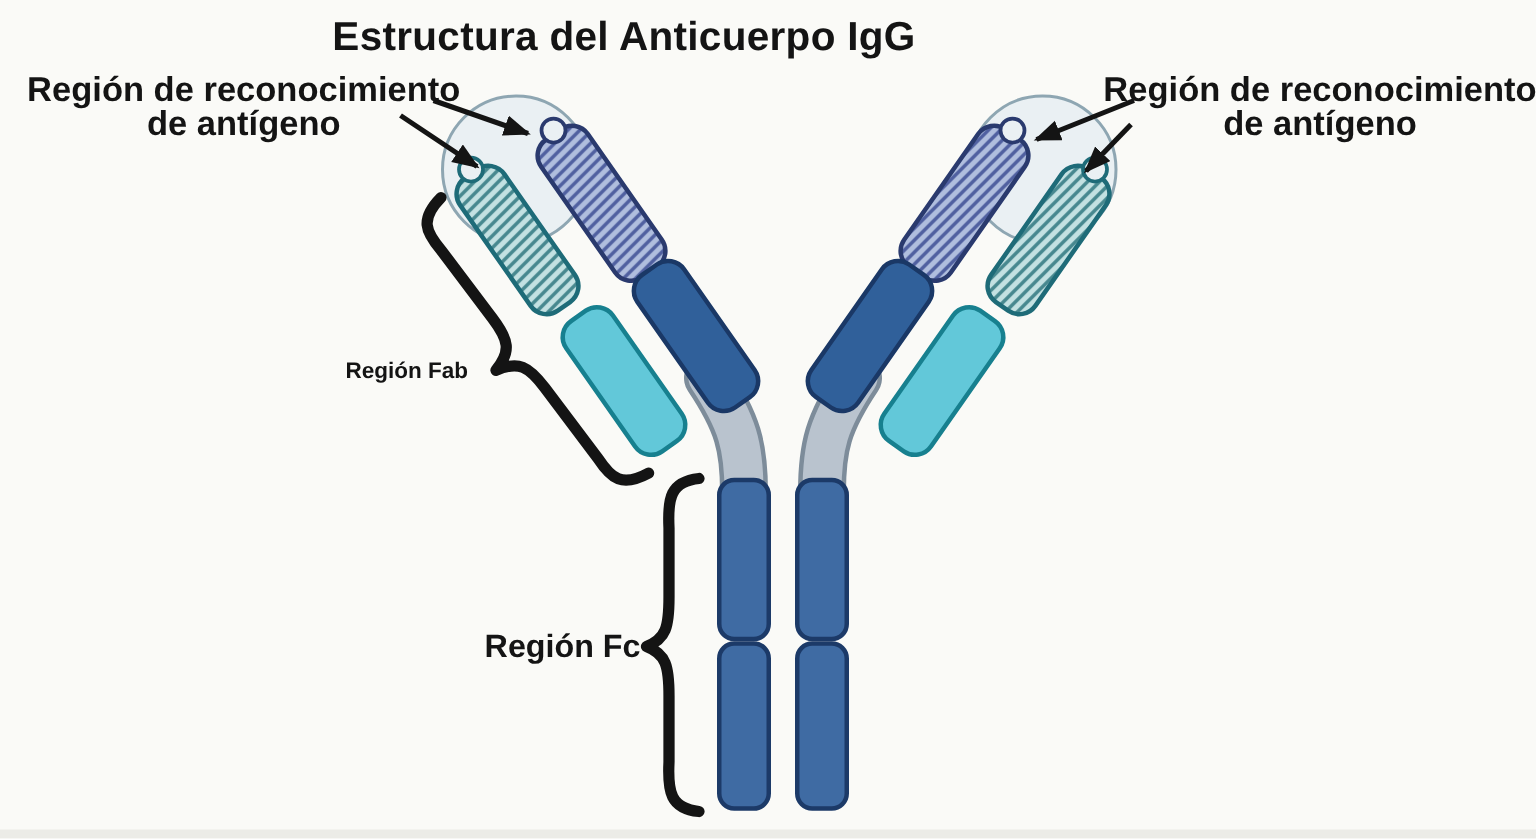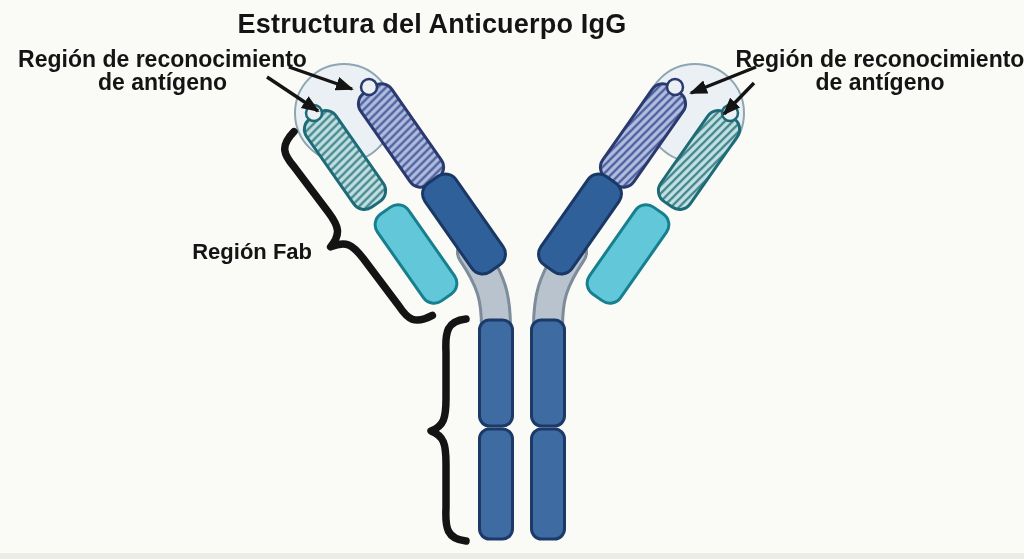--- a/index.html
+++ b/index.html
@@ -1,25 +1,25 @@
 <!DOCTYPE html>
 <html style="--c-background: #fafaf7; --c-ink: #141414; --c-light_variable_bg: #c3e1e2; --c-light_variable_line: #47888f; --c-light_variable_border: #1e6b78; --c-light_constant: #62c8d9; --c-light_constant_border: #17808f; --c-heavy_variable_bg: #b0bede; --c-heavy_variable_line: #5060a0; --c-heavy_variable_border: #2a3a6e; --c-heavy_constant: #30609a; --c-heavy_constant_border: #1a3866; --c-stem: #3f6ba3; --c-stem_border: #1c3a68; --c-hinge: #b9c3ce; --c-hinge_border: #7d8c9a; --c-circle_fill: #eaf0f3; --c-circle_border: #8ea6b2;"><head>
 <meta charset="utf-8">
 <style>
   html,body{margin:0;padding:0;}
   body{font-family:"Liberation Sans",sans-serif;}
   .stage{position:relative;width:1024px;height:559px;overflow:hidden;
          background:var(--c-background,#fafaf7);}
   .stage svg{position:absolute;left:0;top:0;}
   .txt{position:absolute;color:var(--c-ink,#141414);font-weight:700;}
-  .title{top:9px;left:0;width:832px;text-align:center;font-size:27px;line-height:30px;letter-spacing:.2px;padding-left:16px;}
+  .title{top:9px;left:0;width:832px;text-align:center;font-size:27px;line-height:30px;letter-spacing:.2px;}
   .antigen{font-size:23px;line-height:22.5px;text-align:center;}
   .antigen-left{top:48px;left:15px;width:295px;}
   .antigen-right{top:48px;left:735px;width:290px;}
-  .fab{top:239px;left:140px;width:172px;text-align:right;font-size:22px;}
+  .fab{top:239px;left:140px;width:172px;text-align:right;font-size:15px;}
   .fc{top:419px;left:255px;width:172px;text-align:right;font-size:21.5px;}
   .bottom-edge{position:absolute;left:0;bottom:0;width:1024px;height:6px;
                background:#e9e9e2;opacity:.8;}
 </style>
 </head>
 <body>
 
 <div class="stage">
 
   <svg width="1024" height="559" viewBox="0 0 1024 559">
@@ -92,15 +92,16 @@
     <div>Región de reconocimiento</div>
     <div>de antígeno</div>
   </div>
 
   <div class="txt antigen antigen-right">
     <div>Región de reconocimiento</div>
     <div>de antígeno</div>
   </div>
 
   <div class="txt fab">Región Fab</div>
+  <div class="txt fc">Región Fc</div>
 
   <div class="bottom-edge"></div>
 </div>
 
 </body></html>

